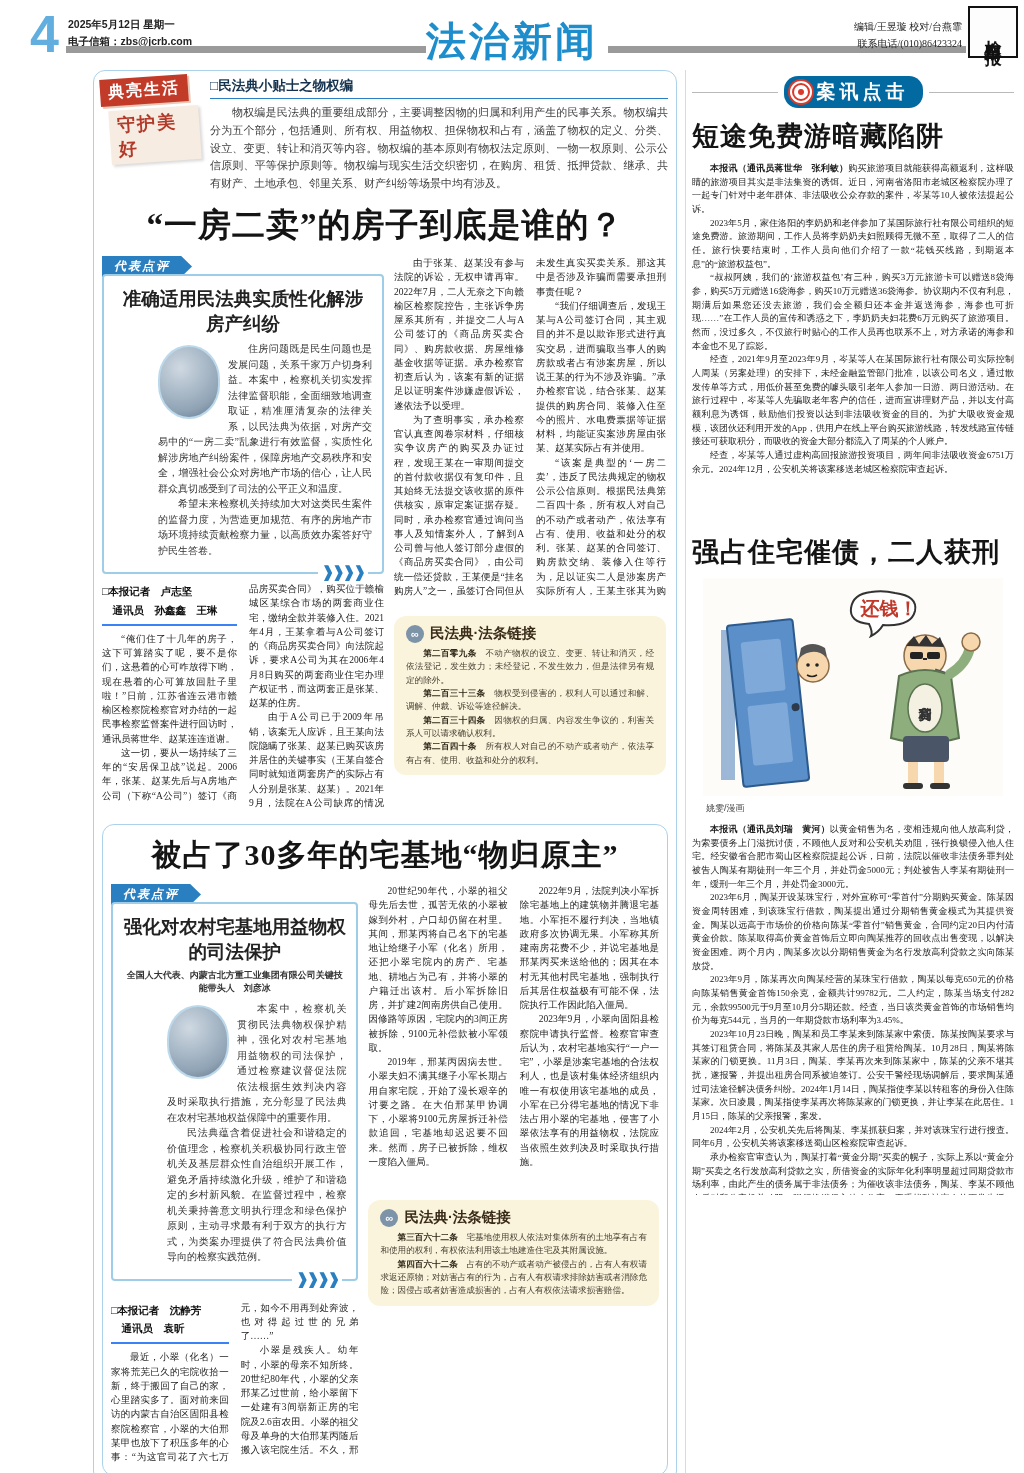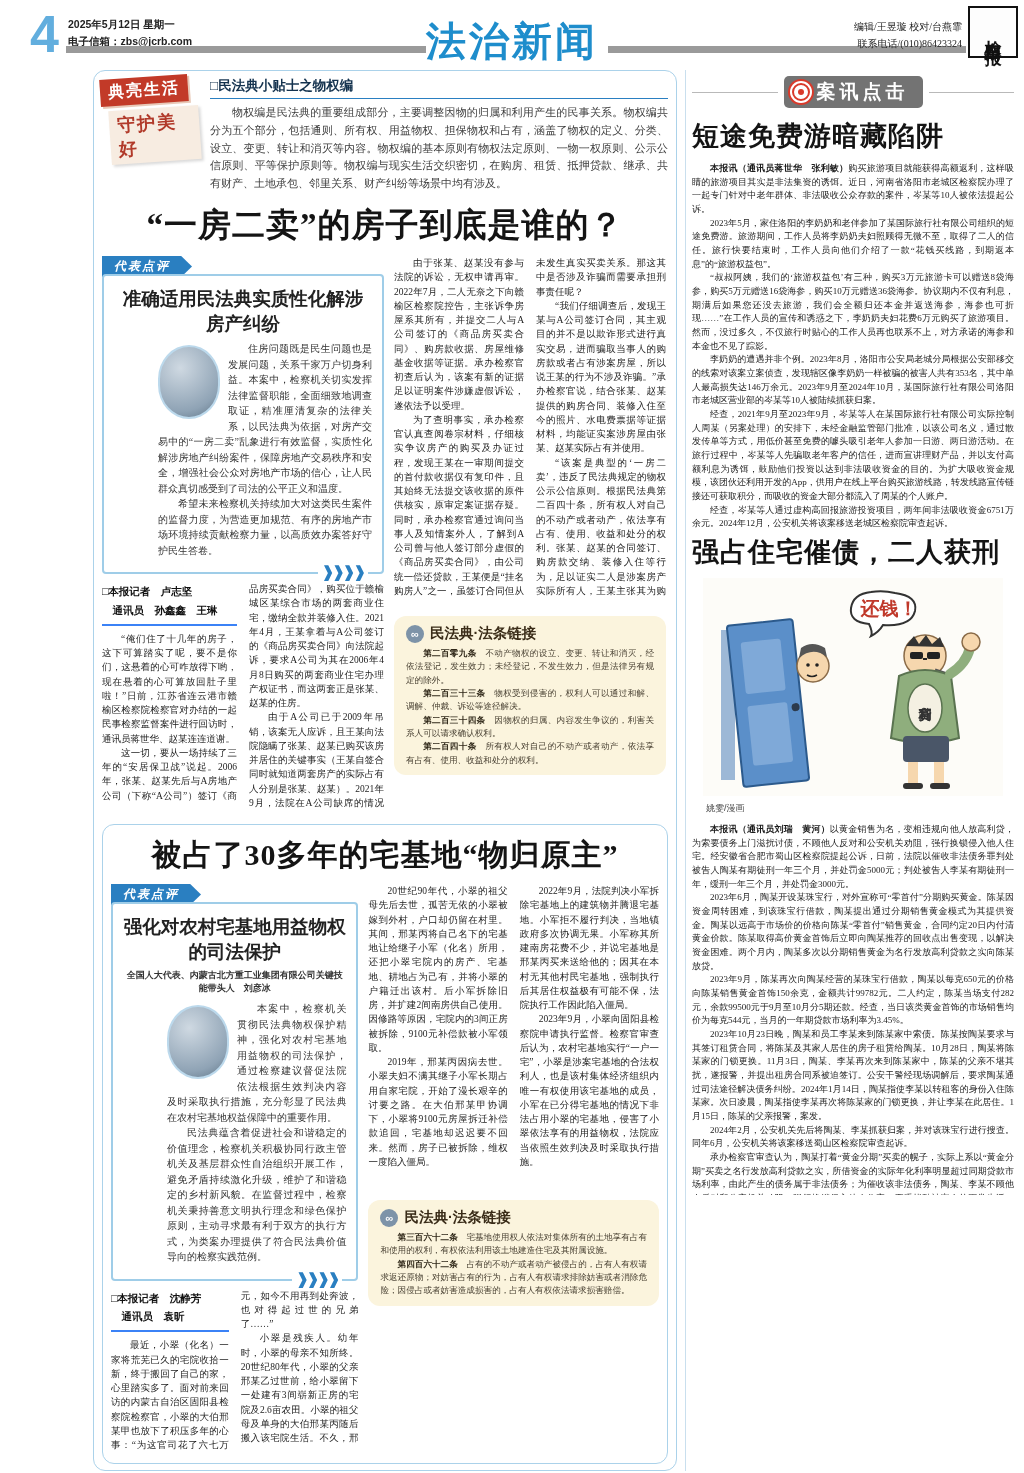--- a/index.html
+++ b/index.html
@@ -53,35 +53,35 @@
 
   .rowflex { display:flex; gap:10px; margin-top:6px; }
   .a1-left { width:282px; }
   .a1-right { width:272px; display:flex; flex-direction:column; }
   .a1-left .cols { height:228px; margin-top:8px; }
   .a1-right .cols { height:352px; }
 
   .article2-frame { border:1px solid #abd2ea; border-radius:12px; padding:8px 8px 6px; margin-top:14px; }
   .a2-left { width:252px; }
   .a2-right { width:296px; display:flex; flex-direction:column; }
-  .a2-left .cols { height:168px; margin-top:8px; }
+  .a2-left .cols { height:168px; margin-top:20px; }
   .a2-right .cols { height:308px; }
 
   
   .lawbox { background:#fbf4dd; border-radius:12px; padding:8px 12px; margin-top:8px; }
   .lawbox-hd { display:flex; align-items:center; gap:6px; font-size:14.5px; font-weight:bold; color:#3a2c18; margin-bottom:4px; font-family:"Liberation Sans",sans-serif; }
   .chain-ic { width:18px; height:18px; border-radius:50%; background:#7d93a8; color:#fff; display:inline-flex; align-items:center; justify-content:center; font-size:11px; font-weight:bold; }
   .lawbox .items { font-size:8.6px; line-height:1.55; color:#4a4234; text-align:justify; }
   .lawbox .items p { text-indent:2em; }
   .lawbox .items b { color:#2f2718; }
 
   
   .case-hd { display:flex; align-items:center; gap:6px; margin:4px 0 10px; }
   .case-hd::before, .case-hd::after { content:""; flex:1; border-top:1px solid #b9b9b9; }
-  .case-pill { display:flex; align-items:center; gap:7px; background:#737373; color:#fff; border-radius:5px; padding:3px 14px 3px 8px; font-size:19px; font-weight:bold; letter-spacing:4px; font-family:"Liberation Sans",sans-serif; }
+  .case-pill { display:flex; align-items:center; gap:7px; background:#0369a1; color:#fff; border-radius:14px; padding:3px 14px 3px 8px; font-size:19px; font-weight:bold; letter-spacing:4px; font-family:"Liberation Sans",sans-serif; }
   .target { width:18px; height:18px; border-radius:50%; background:#fff; border:2px solid #d93a2b; position:relative; box-shadow:0 0 0 2px #fff, 0 0 0 4px #d93a2b; }
   .target::after { content:""; position:absolute; inset:4px; border-radius:50%; background:#d93a2b; }
   .case-headline { font-size:27px; font-weight:bold; color:#141414; letter-spacing:1px; margin:4px 0 8px; }
   .case-body { font-size:9px; line-height:1.52; color:#1c1c1c; text-align:justify; overflow:hidden; }
   .case-body p { text-indent:2em; }
   .case-body .lead b { font-family:"Liberation Sans",sans-serif; }
   .cb1 { height:368px; }
   .cb2 { height:372px; }
 
   
@@ -239,21 +239,20 @@
           <span>案讯点击</span>
         </span>
       </div>
 
       <h3 class="case-headline">短途免费游暗藏陷阱</h3>
       <div class="case-body cb1">
         <p class="lead"><b>本报讯（通讯员蒋世华　张利敏）</b><span>购买旅游项目就能获得高额返利，这样吸睛的旅游项目其实是非法集资的诱饵。近日，河南省洛阳市老城区检察院办理了一起专门针对中老年群体、非法吸收公众存款的案件，岑某等10人被依法提起公诉。</span></p>
         <div>
             <p>2023年5月，家住洛阳的李奶奶和老伴参加了某国际旅行社有限公司组织的短途免费游。旅游期间，工作人员将李奶奶夫妇照顾得无微不至，取得了二人的信任。旅行快要结束时，工作人员向他们介绍了一款“花钱买线路，到期返本息”的“旅游权益包”。</p>
             <p>“叔叔阿姨，我们的‘旅游权益包’有三种，购买3万元旅游卡可以赠送8袋海参，购买5万元赠送16袋海参，购买10万元赠送36袋海参。协议期内不仅有利息，期满后如果您还没去旅游，我们会全额归还本金并返送海参，海参也可折现……”在工作人员的宣传和诱惑之下，李奶奶夫妇花费6万元购买了旅游项目。然而，没过多久，不仅旅行时贴心的工作人员再也联系不上，对方承诺的海参和本金也不见了踪影。</p>
-            <p>李奶奶的遭遇并非个例。2023年8月，洛阳市公安局老城分局根据公安部移交的线索对该案立案侦查，发现辖区像李奶奶一样被骗的被害人共有353名，其中单人最高损失达146万余元。2023年9月至2024年10月，某国际旅行社有限公司洛阳市老城区营业部的岑某等10人被陆续抓获归案。</p>
             <p>经查，2021年9月至2023年9月，岑某等人在某国际旅行社有限公司实际控制人周某（另案处理）的安排下，未经金融监管部门批准，以该公司名义，通过散发传单等方式，用低价甚至免费的噱头吸引老年人参加一日游、两日游活动。在旅行过程中，岑某等人先骗取老年客户的信任，进而宣讲理财产品，并以支付高额利息为诱饵，鼓励他们投资以达到非法吸收资金的目的。为扩大吸收资金规模，该团伙还利用开发的App，供用户在线上平台购买旅游线路，转发线路宣传链接还可获取积分，而吸收的资金大部分都流入了周某的个人账户。</p>
             <p>经查，岑某等人通过虚构高回报旅游投资项目，两年间非法吸收资金6751万余元。2024年12月，公安机关将该案移送老城区检察院审查起诉。</p>
           </div>
       </div>
 
       <h3 class="case-headline">强占住宅催债，二人获刑</h3>
 
       <div class="cartoon-wrap">
         <svg width="300" height="218" viewBox="0 0 300 218">
           <rect x="0" y="0" width="300" height="218" fill="#fdfcf8"></rect>

